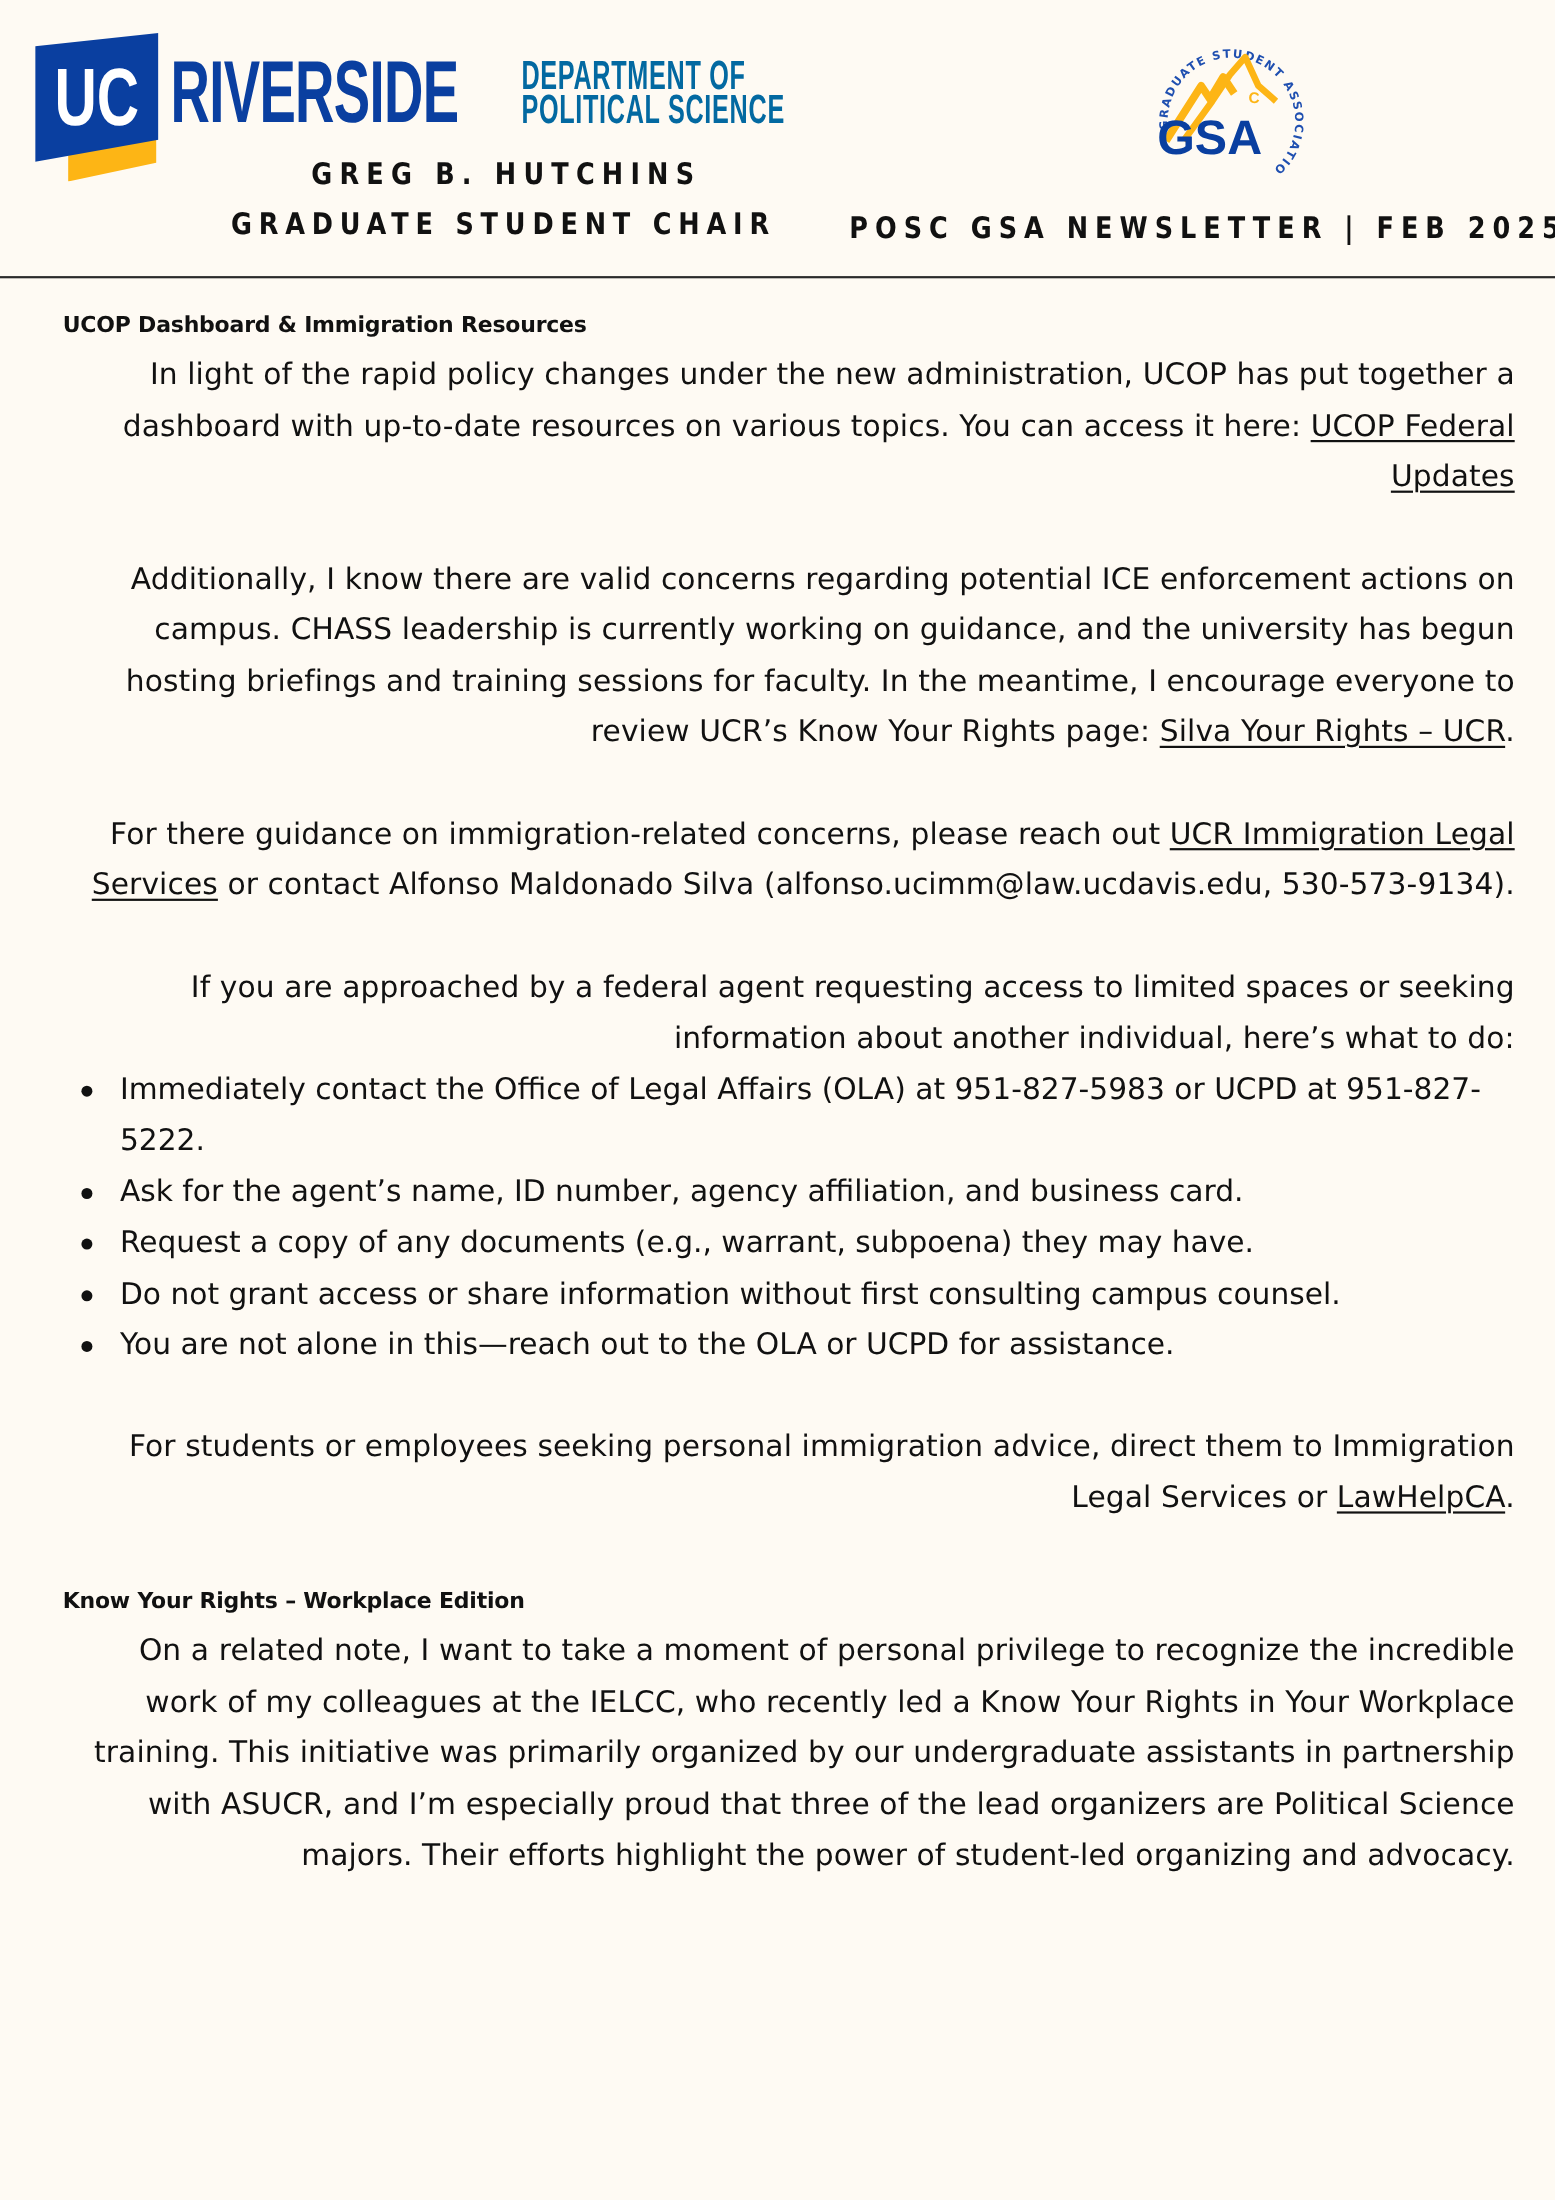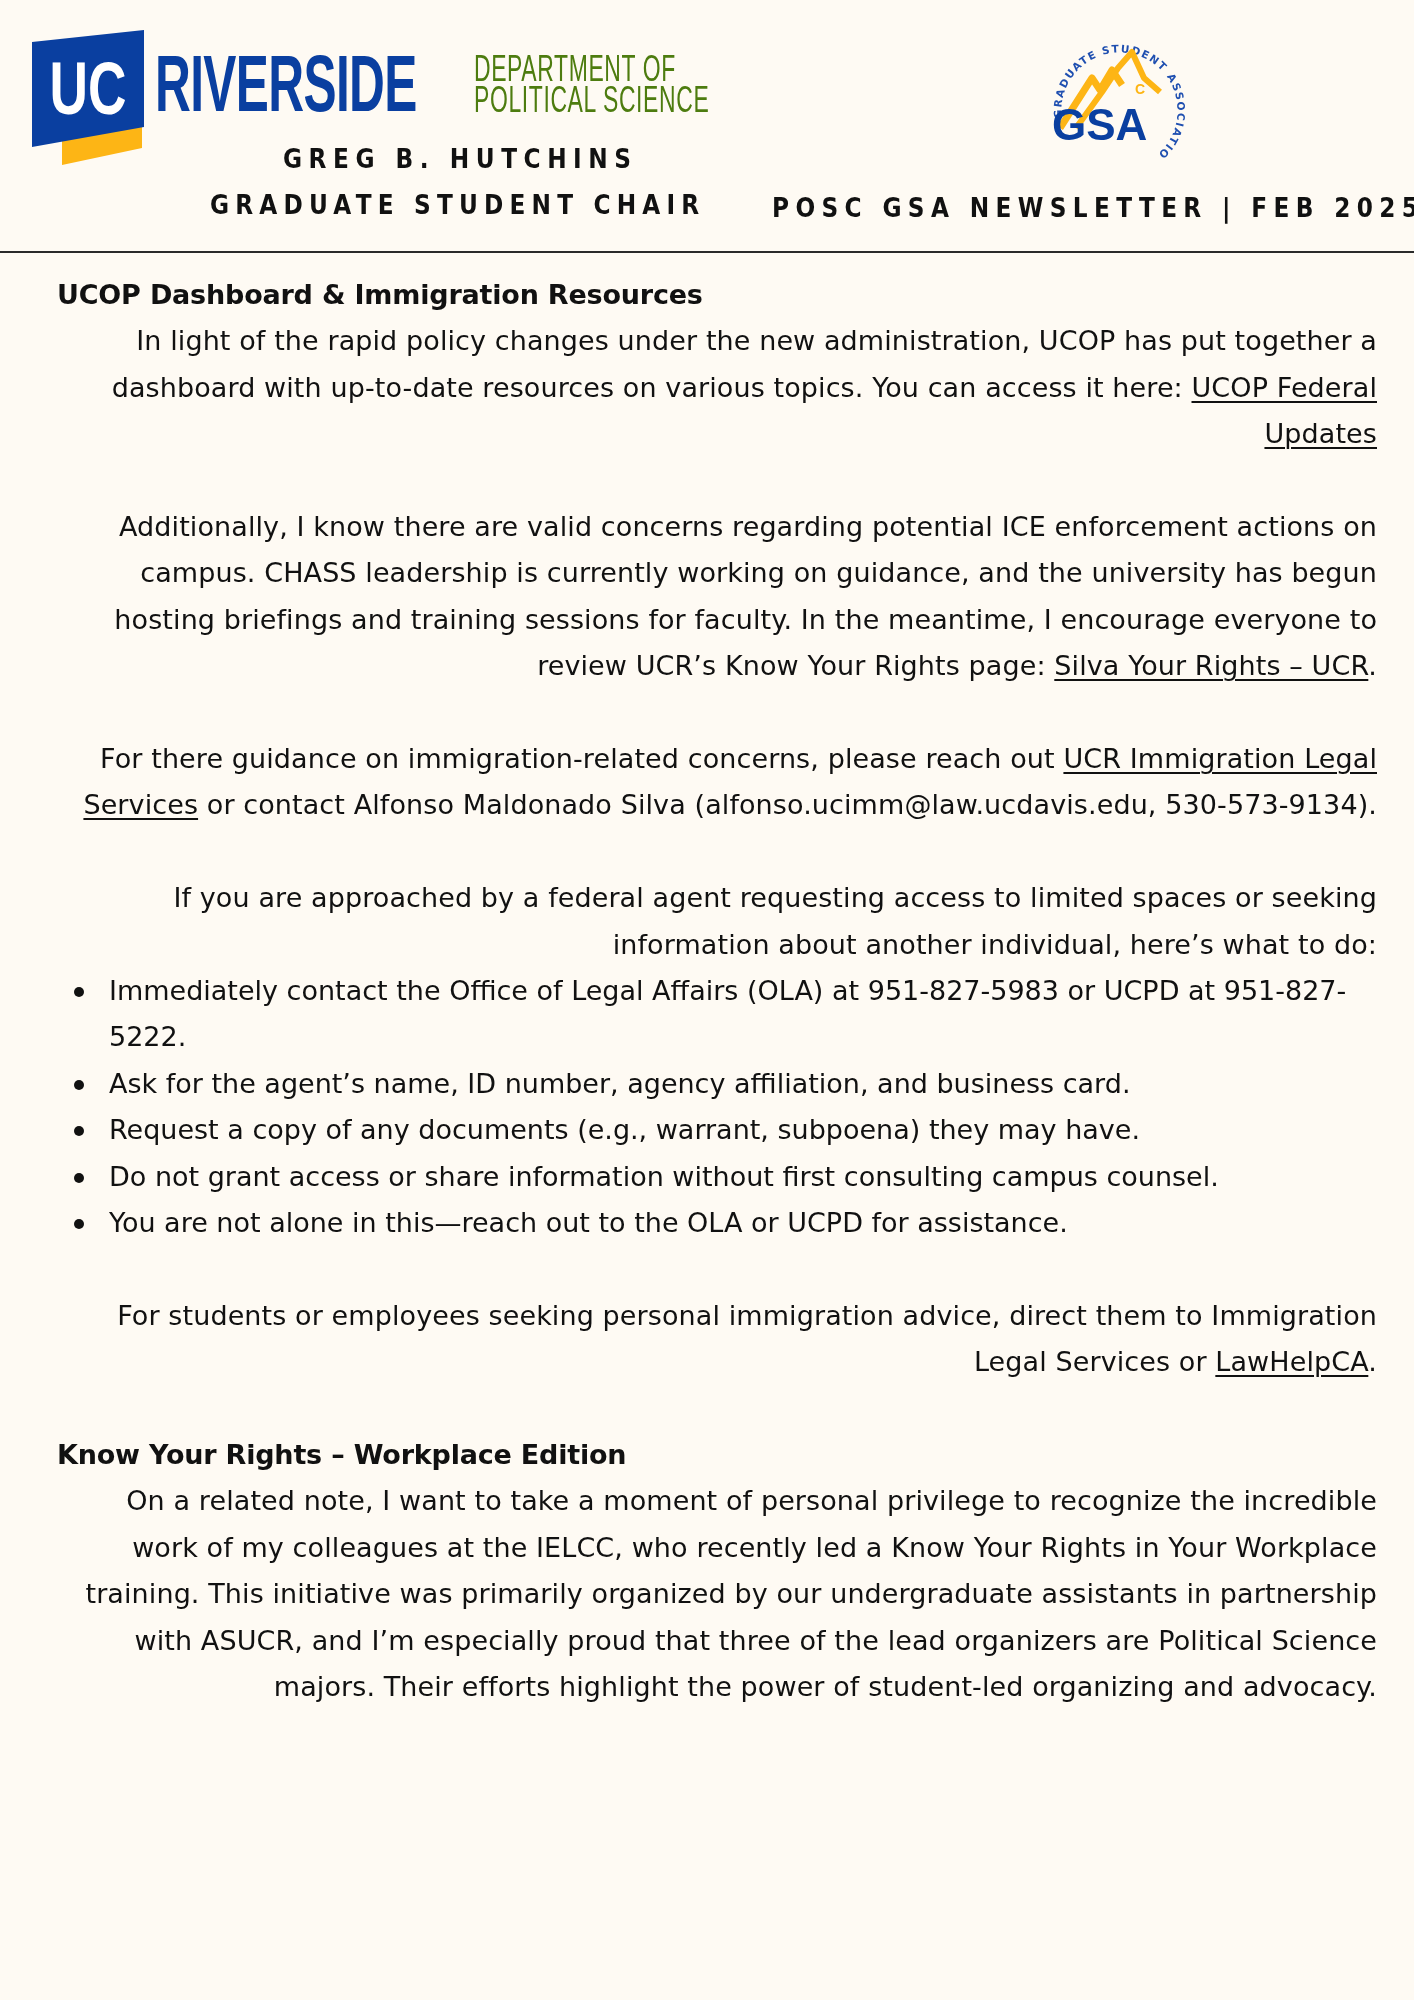--- a/index.html
+++ b/index.html
@@ -37,23 +37,23 @@
     line-height: 80px;
     color: #0A3FA0;
     letter-spacing: -1px;
     transform: scaleX(0.62);
     transform-origin: left top;
     white-space: nowrap;
   }
   .dept-block {
     position: absolute;
     left: 474px; top: 53px;
-    color: #4d7c0f;
+    color: #0369a1;
     font-family: "Liberation Sans", sans-serif;
-    font-weight: 400;
+    font-weight: 700;
     white-space: nowrap;
   }
   .dept-line {
     display: block;
     font-size: 37px;
     line-height: 31px;
     transform: scaleX(0.62);
     transform-origin: left top;
     letter-spacing: 1px;
   }
@@ -121,21 +121,21 @@
     color: #111111;
   }
   .content p {
     margin: 0 0 46.4px 0;
     letter-spacing: 0.1px;
     transform-origin: left top;
     text-align: right;
   }
   .content h2 {
     margin: 0;
-    font-size: 27px;
+    font-size: 20px;
     line-height: 46.4px;
     font-weight: 700;
     letter-spacing: -0.2px;
   }
   .content a {
     color: #111111;
     text-decoration: underline;
     text-underline-offset: 4px;
     text-decoration-thickness: 2px;
   }

